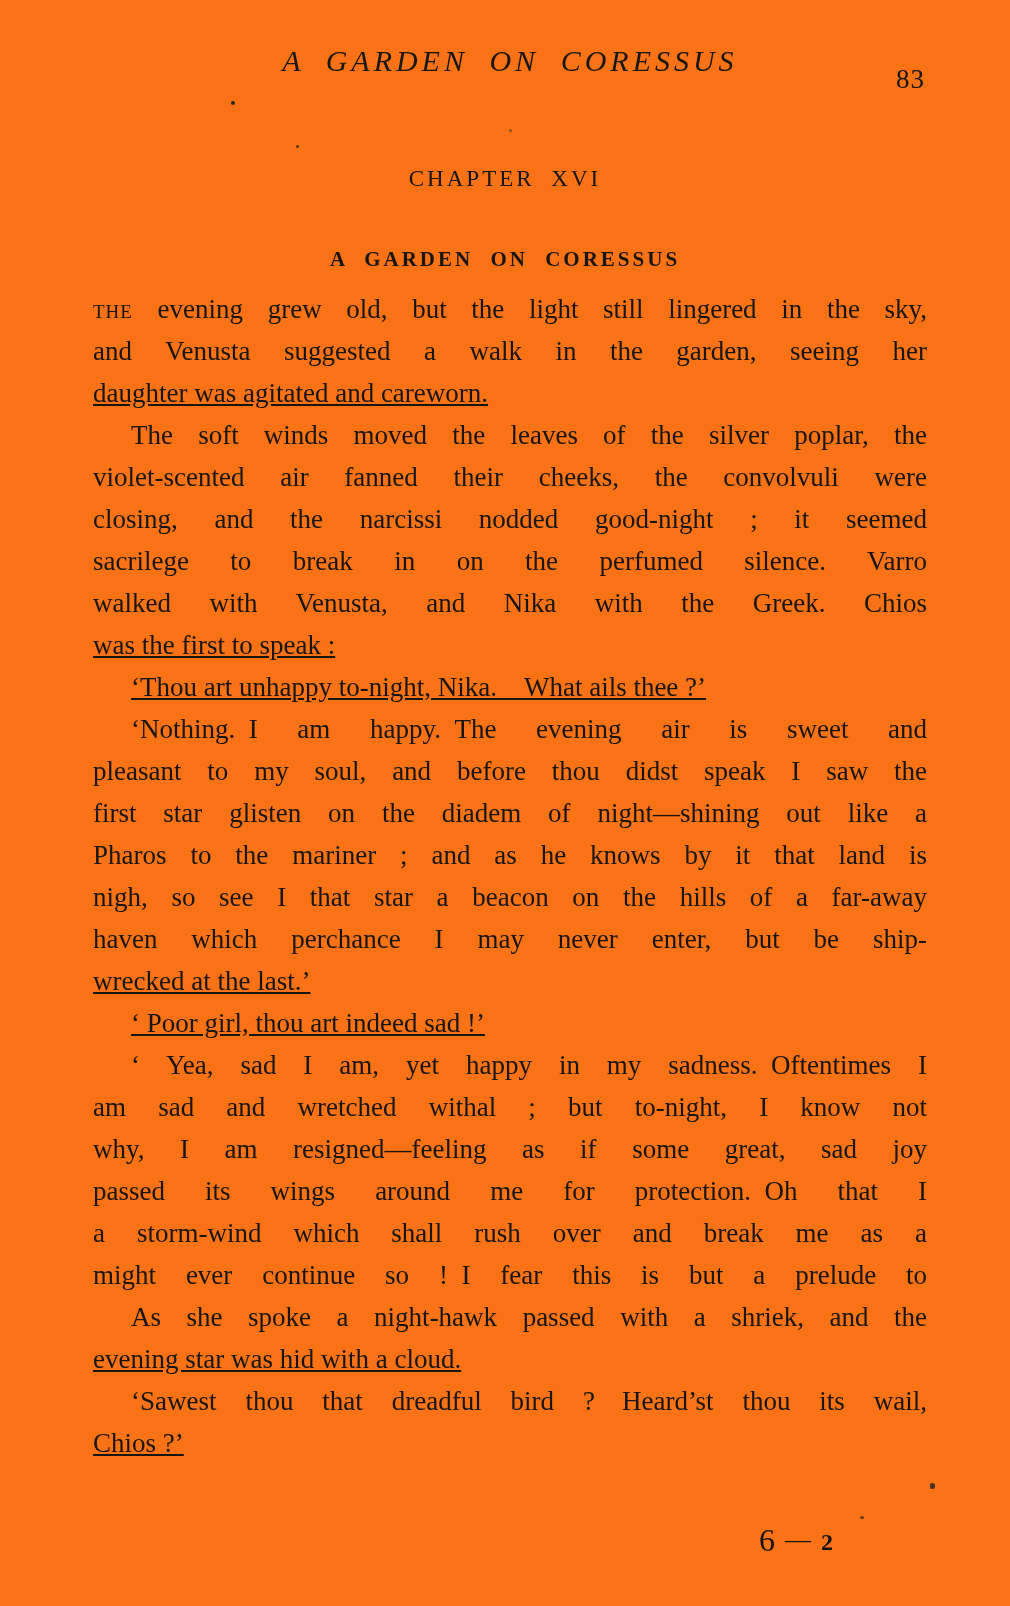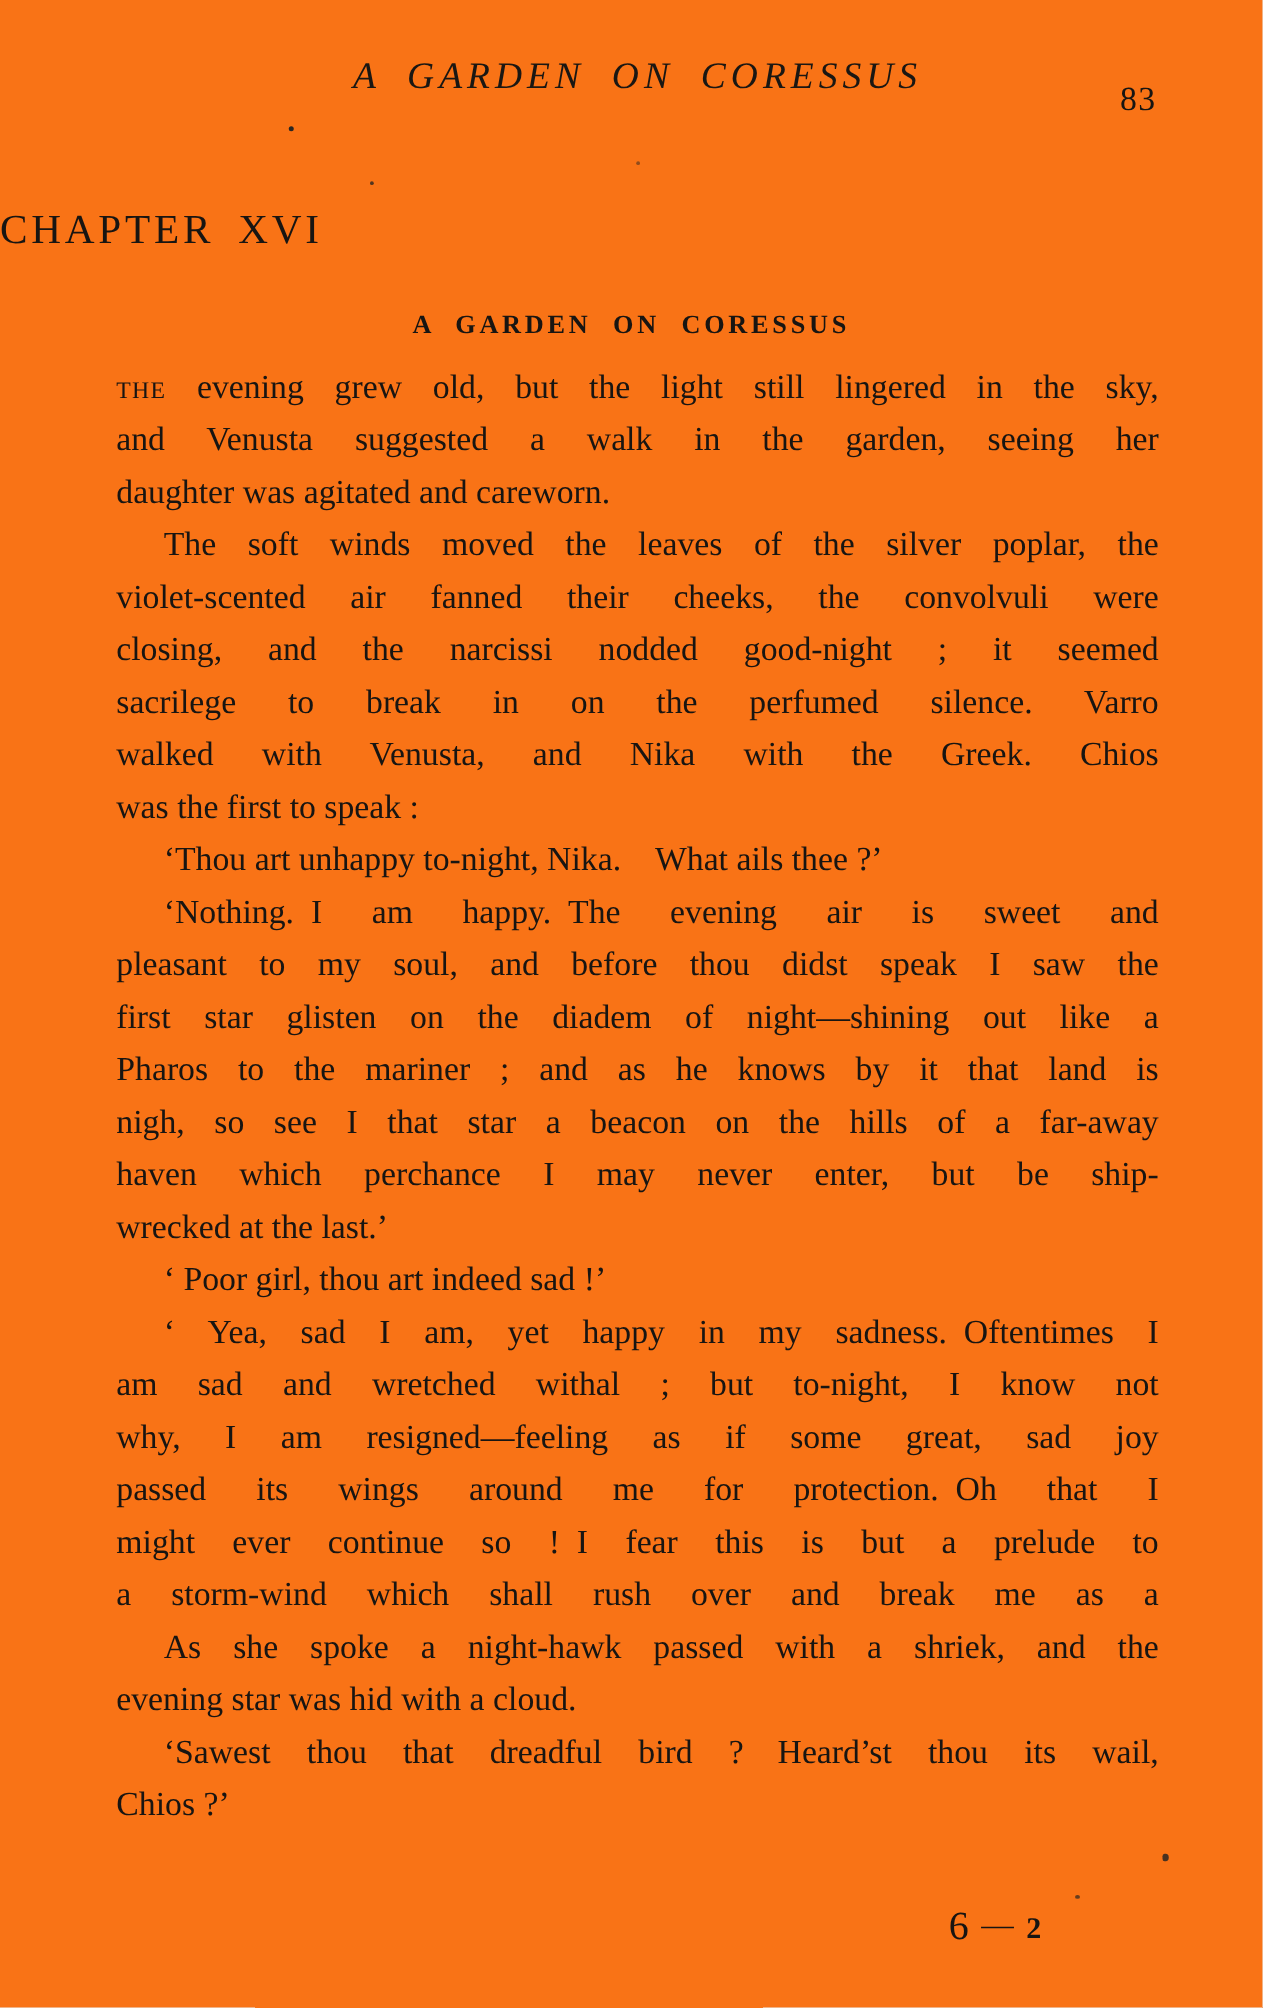--- a/index.html
+++ b/index.html
@@ -21,41 +21,42 @@
     font-style:italic;font-size:30px;letter-spacing:4px;word-spacing:10px;
     color:#1a1713;
   }
   .page-number{
     position:absolute;right:2px;top:20px;
     font-size:27px;letter-spacing:1px;
   }
   
   .chapter-heading{
     position:absolute;top:166px;left:0;width:100%;
-    text-align:left;font-size:33px;letter-spacing:3px;word-spacing:8px;
+    text-align:center;font-size:23px;letter-spacing:3px;word-spacing:8px;
   }
   .section-heading{
     position:absolute;top:247px;left:0;width:100%;
     text-align:center;font-size:21px;letter-spacing:3px;word-spacing:9px;
     font-weight:bold;
   }
   
   .body-text{
     position:absolute;top:288px;left:93px;width:834px;
     font-size:27px;line-height:42px;
   }
   .line{
     display:block;
     text-align:justify;
     text-align-last:justify;
     white-space:pre-wrap;
     height:42px;overflow:visible;
   }
   .line.last{
     text-align-last:left;
+    text-decoration:underline;
   }
   .line.indent{
     text-indent:38px;
   }
   .lead{
     font-variant:small-caps;
     text-transform:lowercase;
     letter-spacing:1px;
   }
   
@@ -113,22 +114,22 @@
         <div class="line last">wrecked at the last.’</div>
       </div>
       <div>
         <div class="line last indent">‘ Poor girl, thou art indeed sad !’</div>
       </div>
       <div>
         <div class="line indent">‘ Yea, sad I am, yet happy in my sadness. Oftentimes I</div>
         <div class="line">am sad and wretched withal ; but to-night, I know not</div>
         <div class="line">why, I am resigned—feeling as if some great, sad joy</div>
         <div class="line">passed its wings around me for protection. Oh that I</div>
+        <div class="line">a storm-wind which shall rush over and break me as a</div>
         <div class="line">might ever continue so ! I fear this is but a prelude to</div>
-        <div class="line">a storm-wind which shall rush over and break me as a</div>
       </div>
       <div>
         <div class="line indent">As she spoke a night-hawk passed with a shriek, and the</div>
         <div class="line last">evening star was hid with a cloud.</div>
       </div>
       <div>
         <div class="line indent">‘Sawest thou that dreadful bird ? Heard’st thou its wail,</div>
         <div class="line last">Chios ?’</div>
       </div>
     </div>

